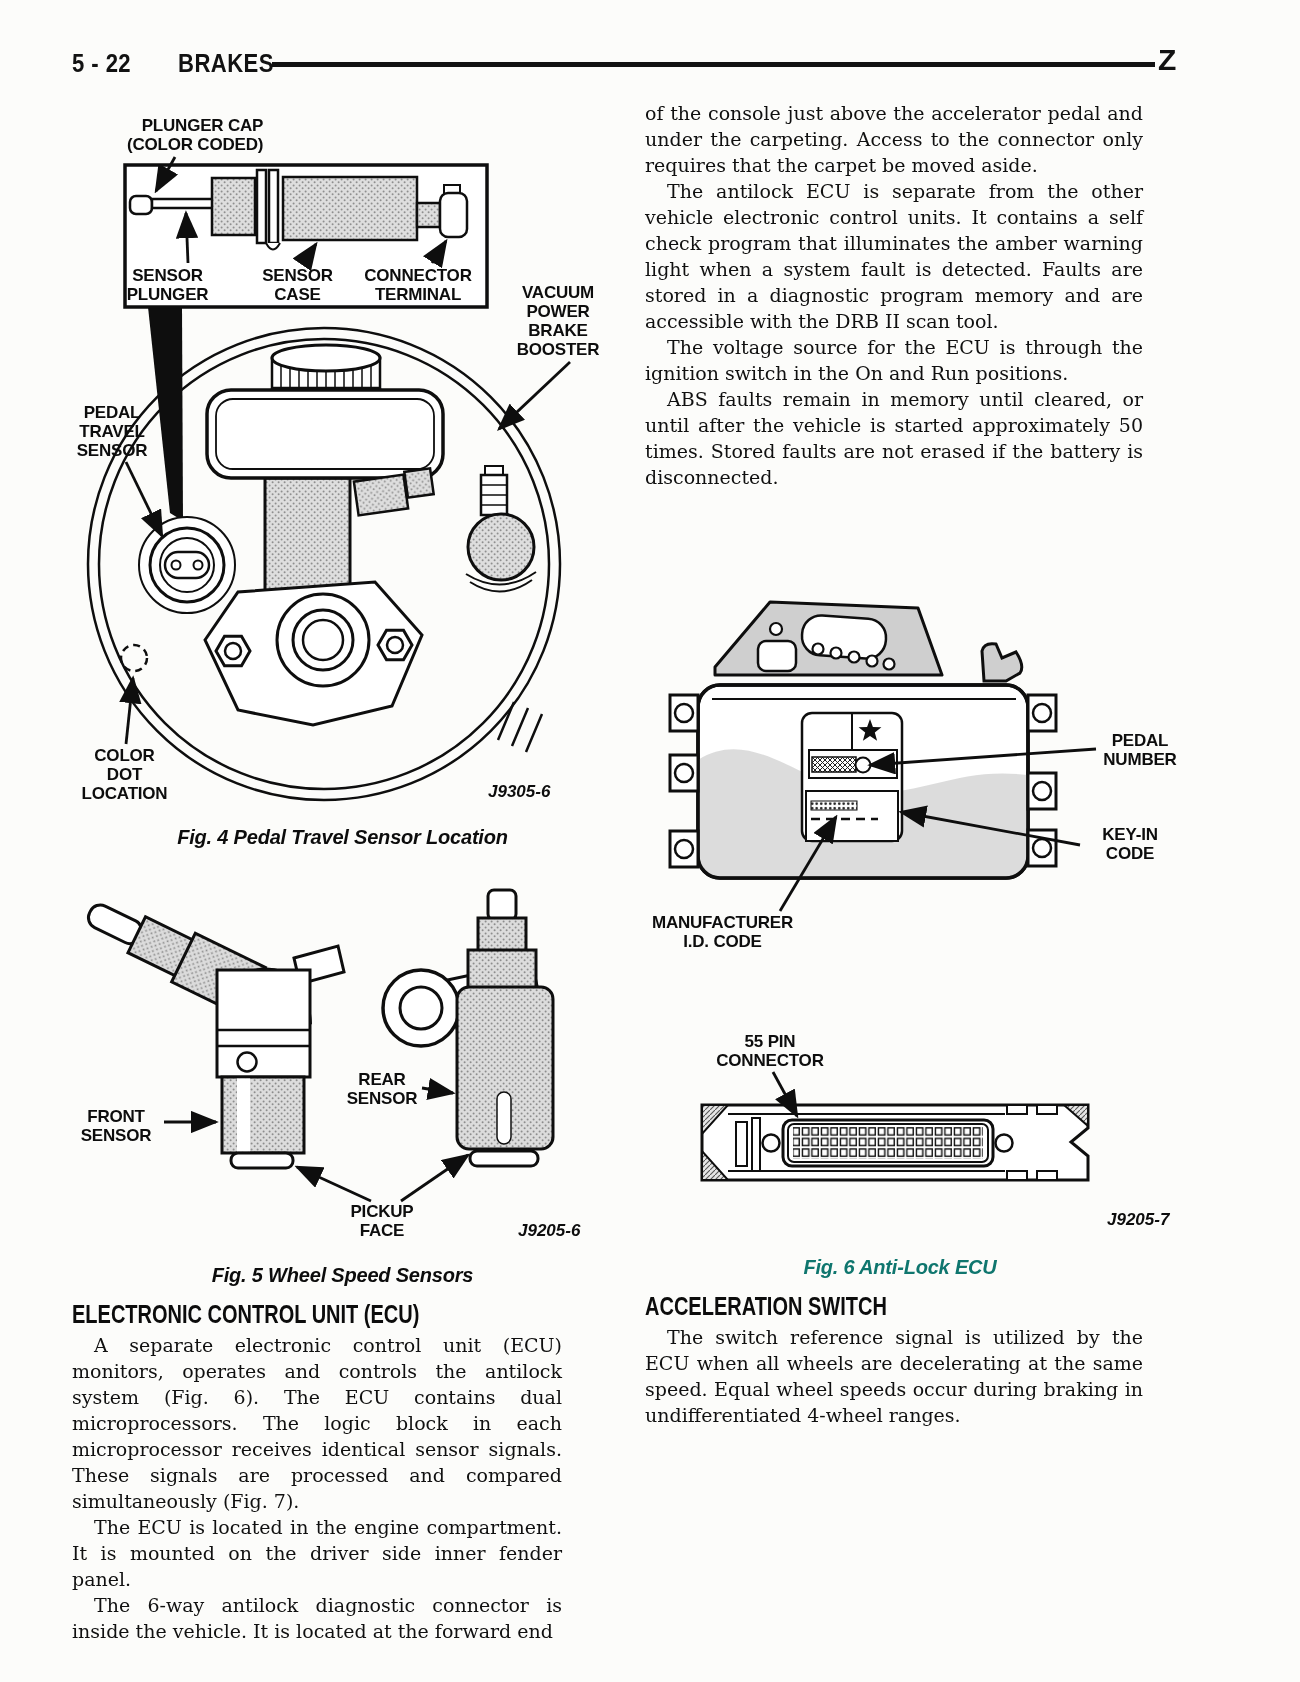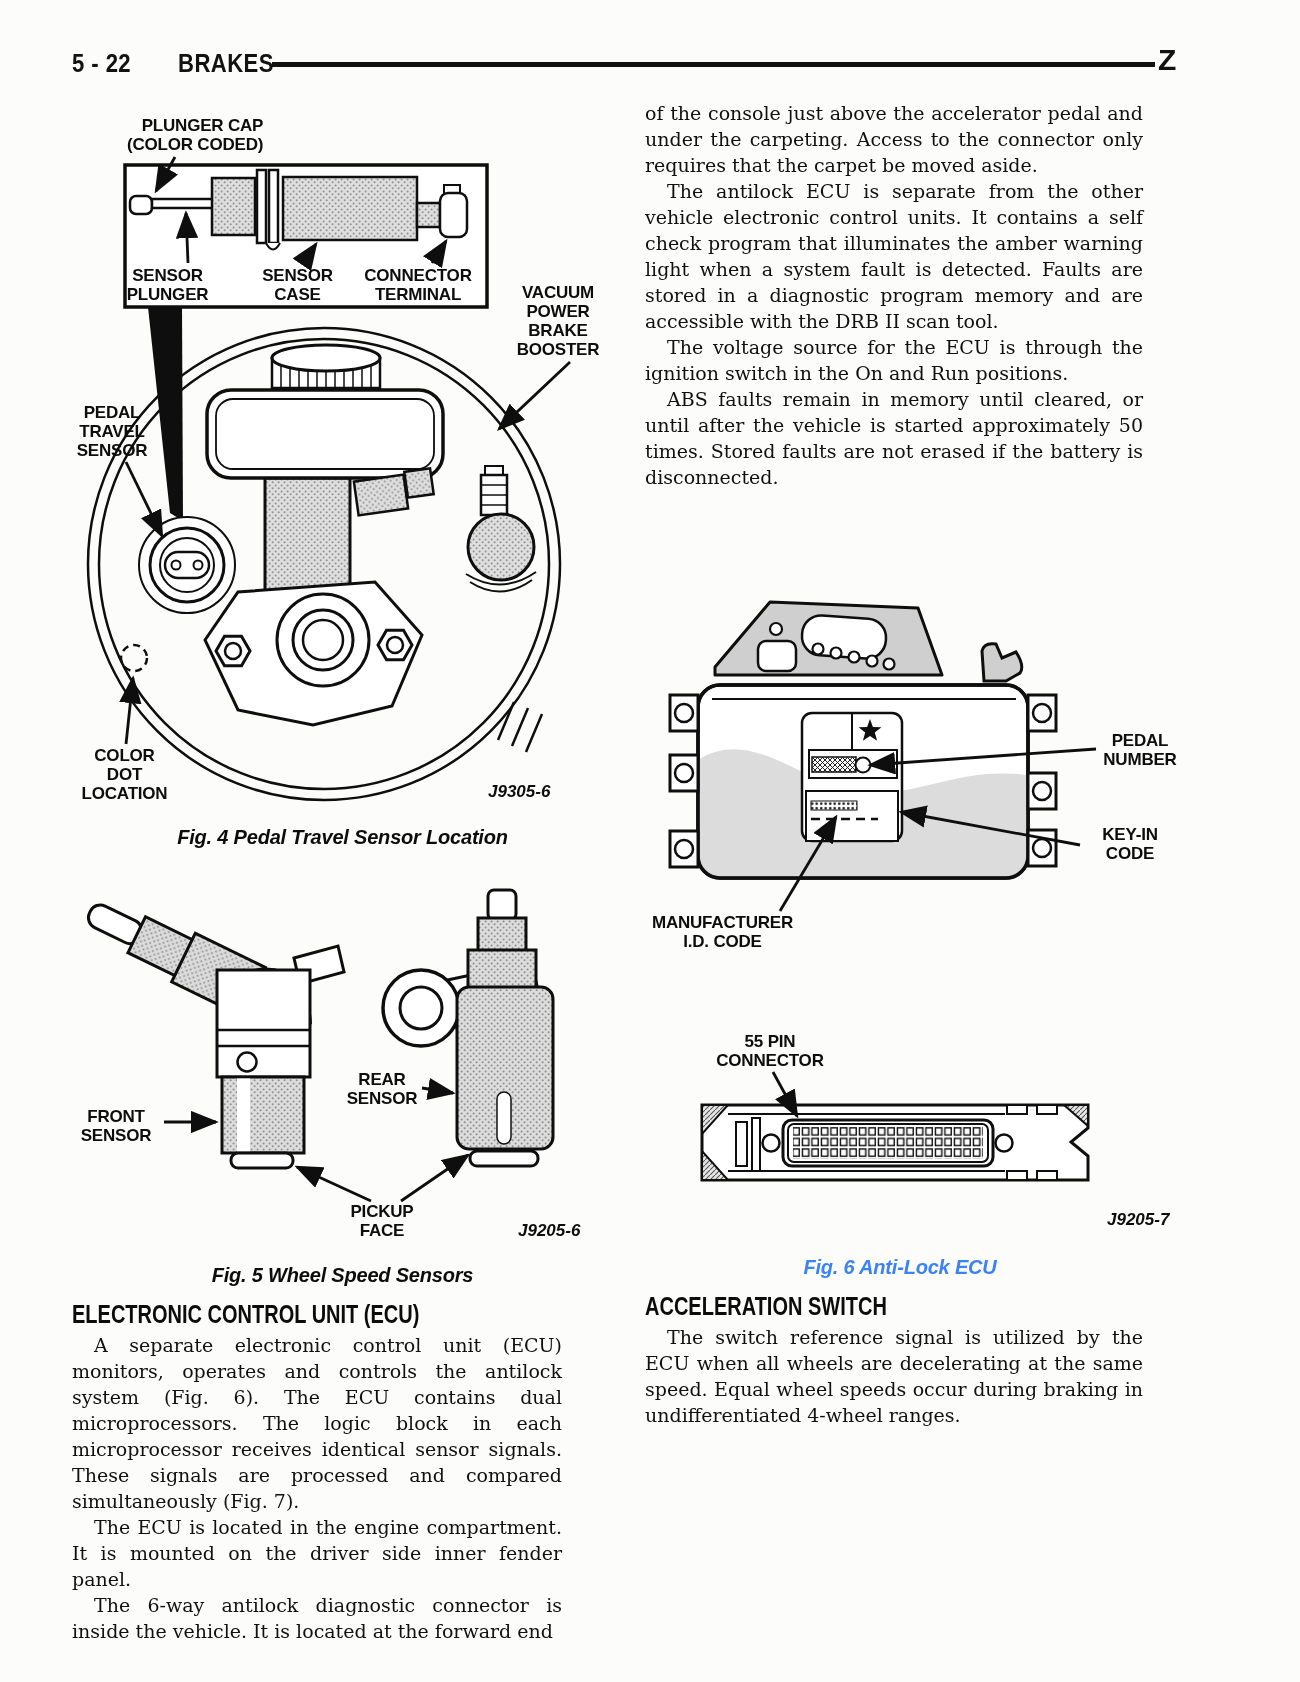--- a/index.html
+++ b/index.html
@@ -21,21 +21,21 @@
   .fig{position:absolute;}
   .fig svg{position:absolute;left:0;top:0;}
   .fig-label{position:absolute;font:700 17px/19px "Liberation Sans",sans-serif;letter-spacing:-.2px;
         white-space:pre-line;text-align:center;color:#0d0d0d;}
   .fig-label.la{text-align:right;}
   .fig-ref{position:absolute;font:italic 700 17px "Liberation Sans",sans-serif;color:#0d0d0d;
         white-space:nowrap;}
   .fig-caption{position:absolute;left:0;width:100%;text-align:center;
         font:italic 700 20px "Liberation Sans",sans-serif;letter-spacing:-.2px;color:#0c0c0c;white-space:nowrap;}
   .cap-free{position:absolute;text-align:center;font:italic 700 20px "Liberation Sans",sans-serif;
-        letter-spacing:-.2px;color:#3b82f6;white-space:nowrap;}
+        letter-spacing:-.2px;color:#0f766e;white-space:nowrap;}
 </style>
 </head>
 <body>
 
 <div class="page">
 
   <span class="hdr-num" style="left:72px;top:48px">5 - 22</span>
   <span class="hdr-title" style="left:178px;top:48px">BRAKES</span>
   <div class="hdr-rule" style="left:272px;top:62px;width:883px;height:5px"></div>
   <span class="hdr-letter" style="left:1158px;top:43px">Z</span>

